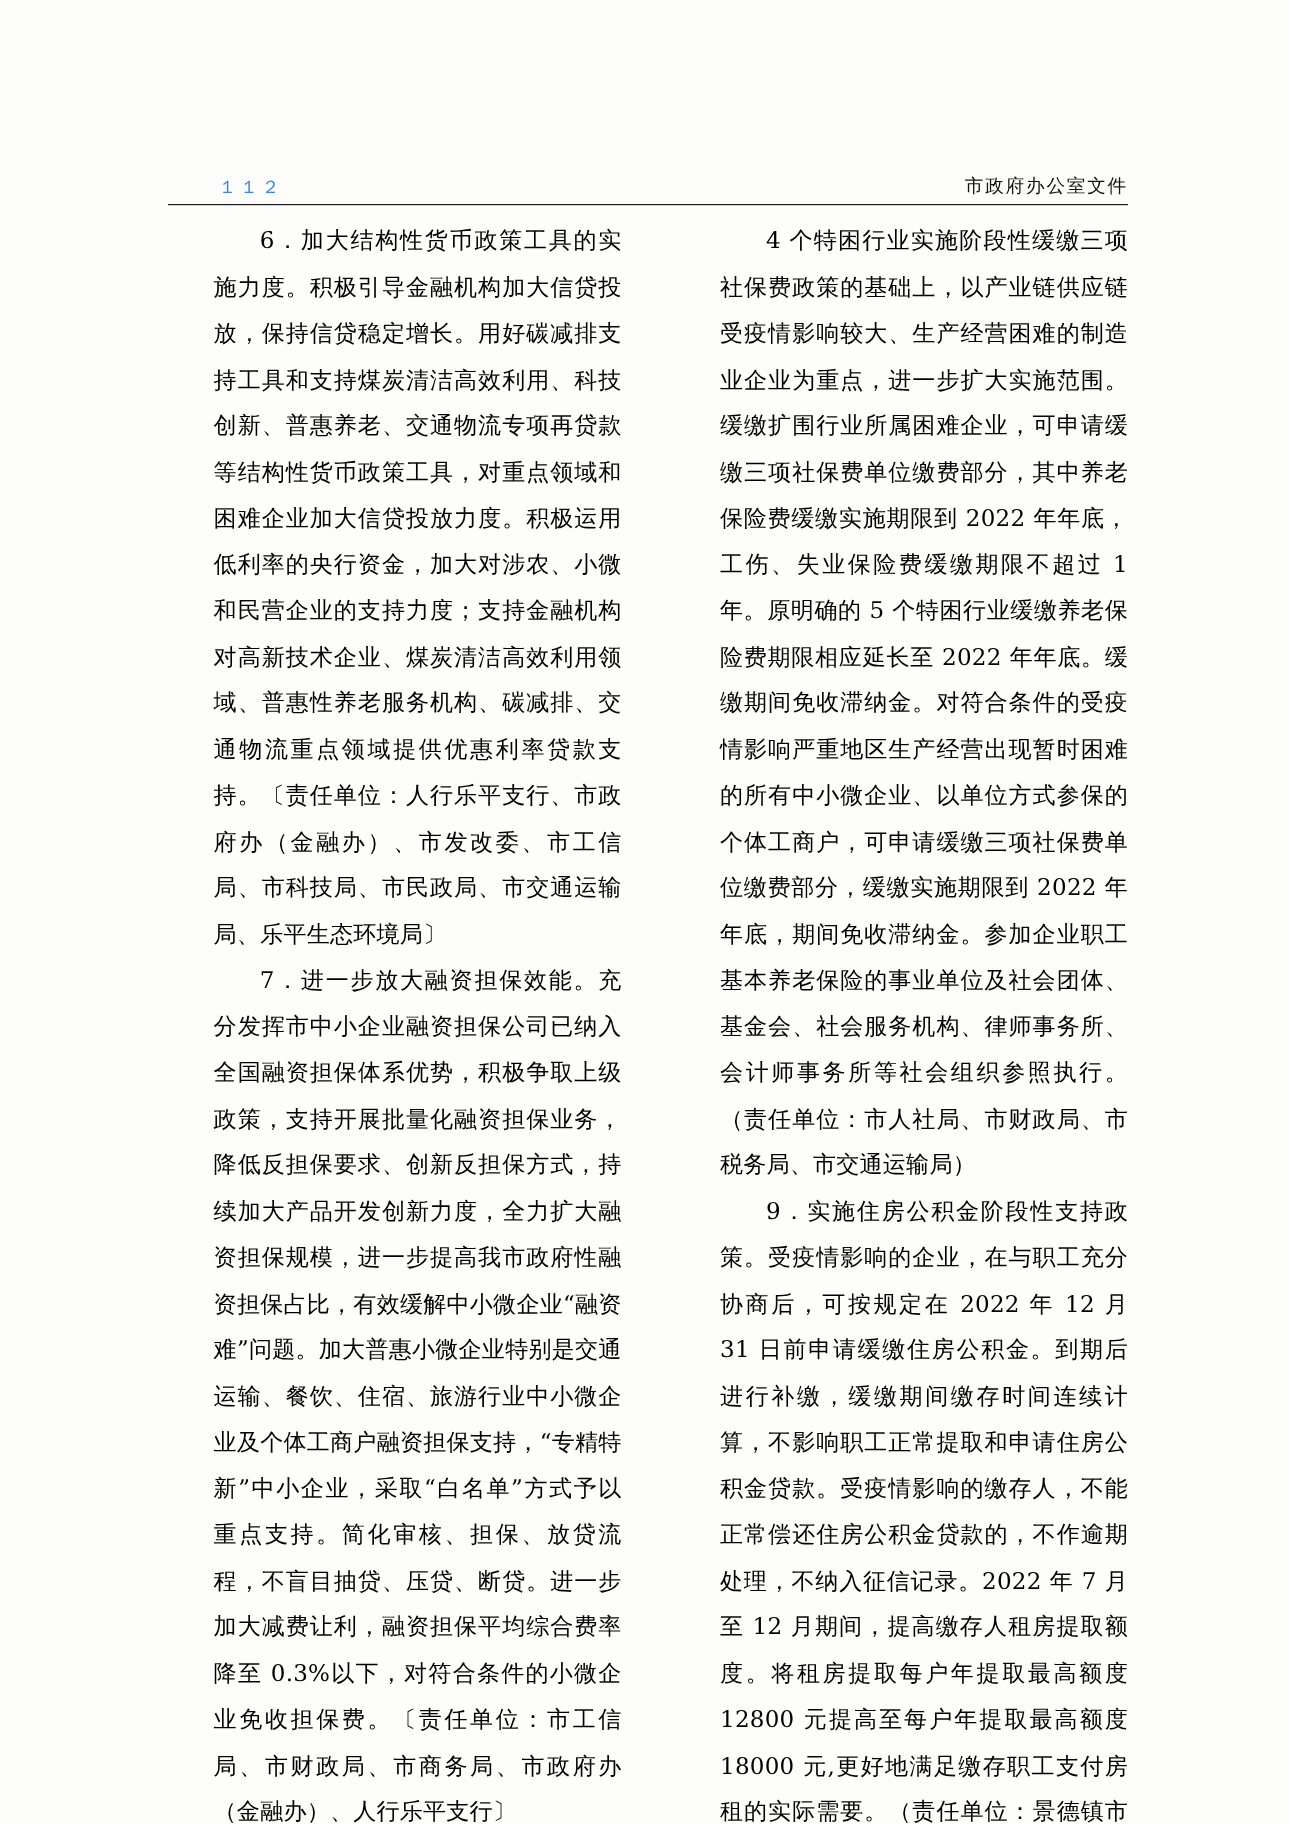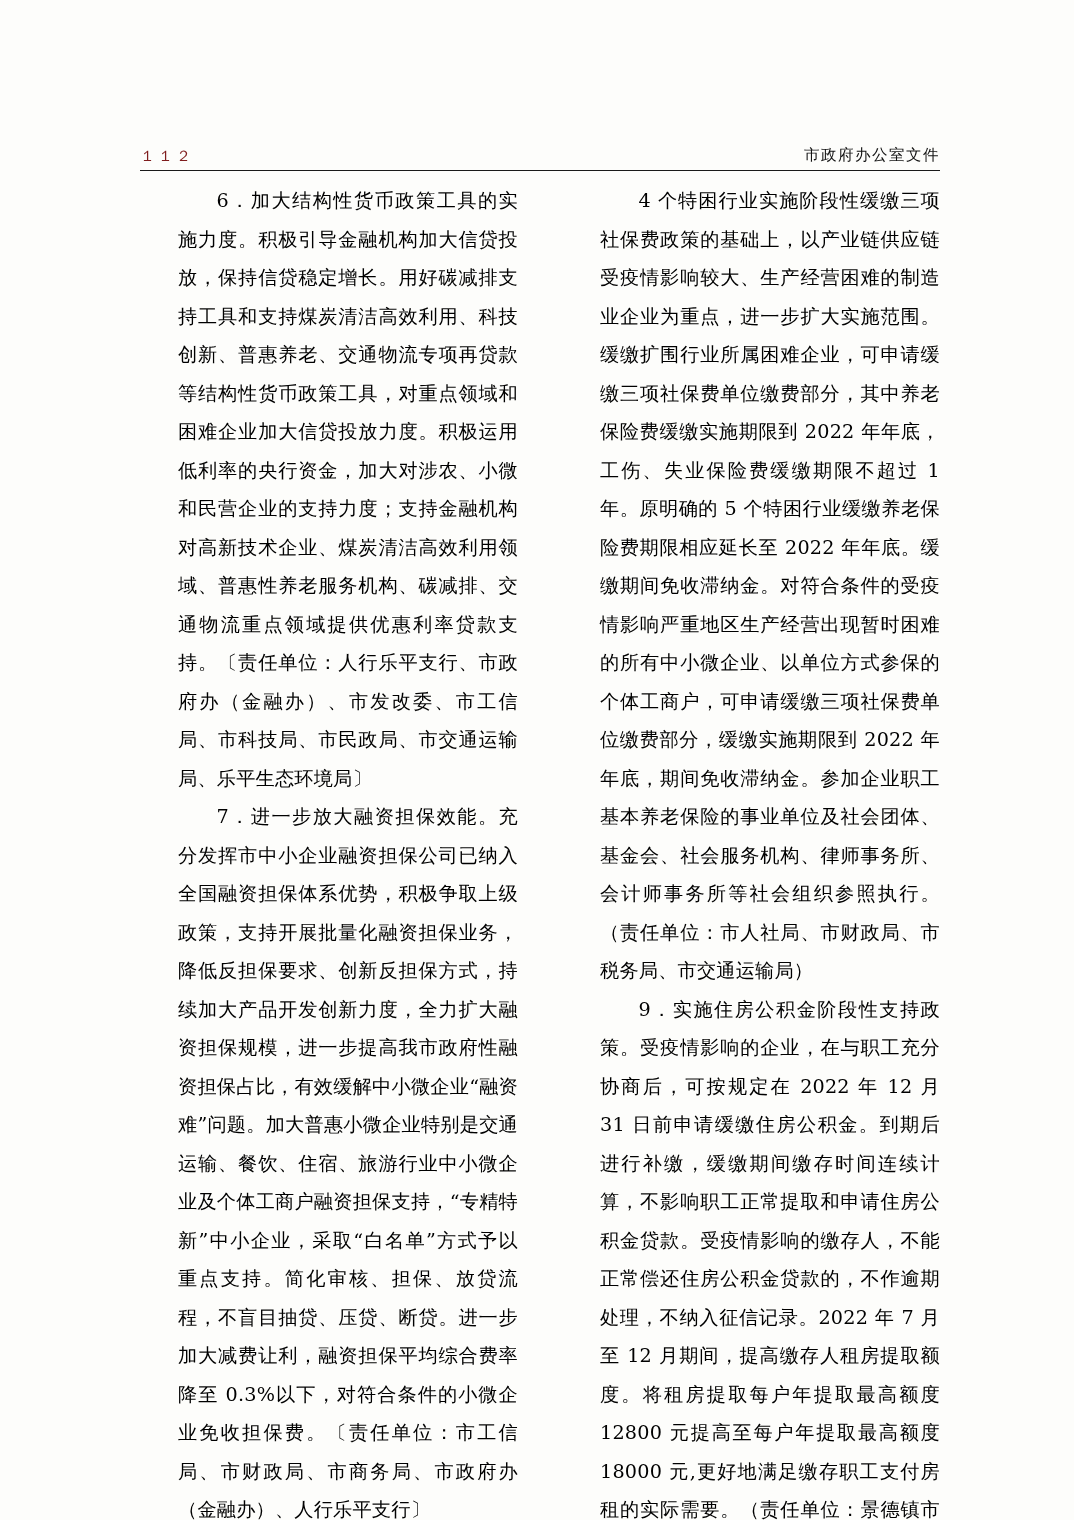--- a/index.html
+++ b/index.html
@@ -32,21 +32,22 @@
     display: flex;
     align-items: flex-end;
     justify-content: space-between;
     border-bottom: 1.2px solid #1a1a1a;
     padding-bottom: 4px;
   }
   .page-number {
     font-family: "DejaVu Serif", "Liberation Serif", serif;
     font-size: 15px;
     letter-spacing: 3px;
-    color: #7f1d1d;
+    color: #3b82f6;
+    margin-left: 42px;
   }
   .header-title {
     font-family: "DejaVu Serif", "Liberation Serif", serif;
     font-size: 15.5px;
     letter-spacing: 1.5px;
     color: #111;
     margin-left: 43px;
   }
   .columns {
     position: absolute;

